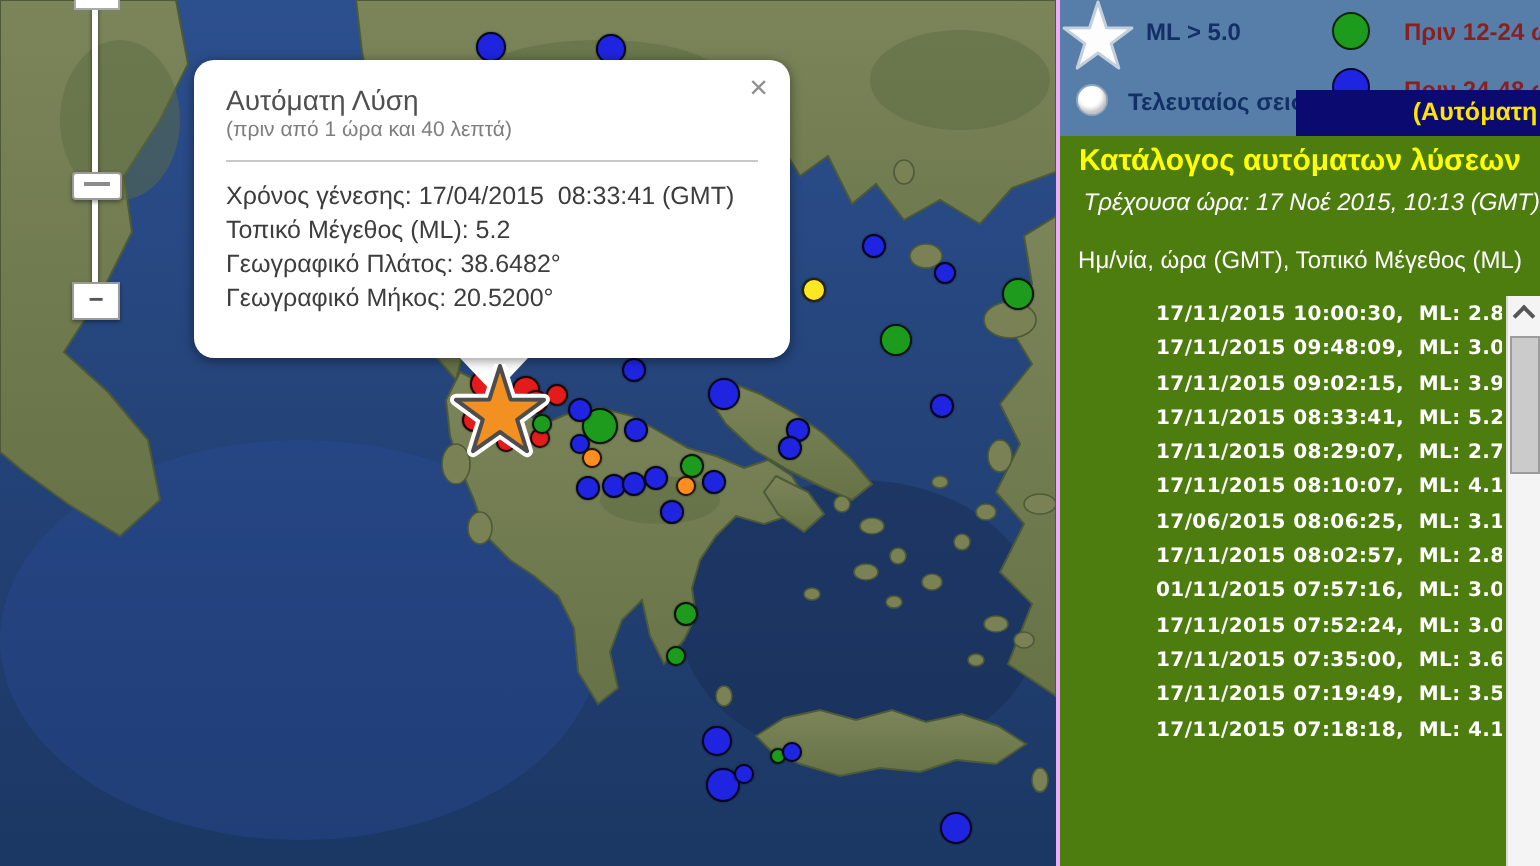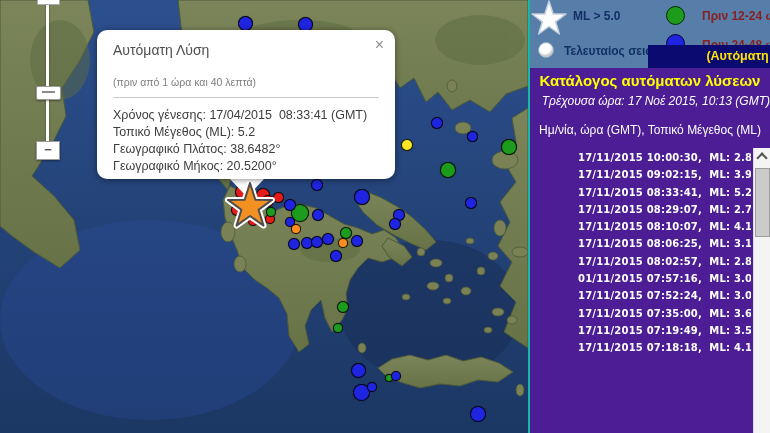--- a/index.html
+++ b/index.html
@@ -18,29 +18,29 @@
   .zoomctl .stub{position:absolute;left:4px;top:0;width:21px;height:4px;background:#fff;border:1px solid #a9a9a9;border-top:none;}
   .zoomctl .handle{position:absolute;left:3px;top:86px;width:23px;height:12px;background:#fff;border:1px solid #9a9a9a;border-radius:2px;box-shadow:0 1px 2px rgba(0,0,0,.4);}
   .zoomctl .handle i{display:block;width:13px;height:0;border-top:2px solid #8b8b8b;margin:4px auto 0;}
   .zoomctl .minus{position:absolute;left:3px;top:141px;width:22px;height:17px;background:#fff;border:1px solid #9a9a9a;box-shadow:0 1px 2px rgba(0,0,0,.4);
     color:#565656;font:bold 13px/15px "Liberation Sans",sans-serif;text-align:center;cursor:pointer;}
 
   
   .popup{position:absolute;left:97px;top:30px;width:298px;height:149px;background:#fff;border-radius:10px;
     box-shadow:0 1px 6px rgba(0,0,0,.45);z-index:10;box-sizing:border-box;padding:12px 16px 0 16px;}
   .popup .ttl{font-size:14px;color:#4f4f4f;}
-  .popup .sub{font-size:10.5px;color:#7e7e7e;margin-top:18px;}
+  .popup .sub{font-size:10.5px;color:#7e7e7e;margin-top:1px;}
   .popup hr{border:none;border-top:1px solid #c9c9c9;margin:9px 0 9px 0;}
   .popup .ln{font-size:12.5px;color:#3d3d3d;line-height:17px;white-space:pre;}
   .popup .close{position:absolute;right:11px;top:7px;font-size:16px;color:#8f8f8f;cursor:pointer;line-height:16px;}
   .tail{position:absolute;left:230px;top:179px;width:0;height:0;z-index:10;
     border-left:17px solid transparent;border-right:17px solid transparent;border-top:18px solid #fff;}
 
   
-  .sidebar{position:absolute;left:528px;top:0;width:242px;height:433px;background:#4c1d95;overflow:hidden;box-sizing:border-box;border-left:2px solid #14b8a6;}
+  .sidebar{position:absolute;left:528px;top:0;width:242px;height:433px;background:#4d7c0f;overflow:hidden;box-sizing:border-box;border-left:2px solid #f0abfc;}
   .legend{position:absolute;left:0;top:0;width:240px;height:68px;background:#567ea8;overflow:hidden;}
   .legend .lbl{position:absolute;white-space:nowrap;font-weight:bold;font-size:12px;}
   .legend .navytxt{color:#123065;}
   .legend .redtxt{color:#8a1f1f;}
   .legend .circ{position:absolute;border-radius:50%;box-sizing:border-box;}
   .legend .c-white{width:16px;height:16px;background:#fff;border:1px solid #8fa6bd;box-shadow:inset -1px -2px 2px rgba(0,0,0,.25);}
   .legend .c-green{width:19px;height:19px;background:#1d9b1d;border:1px solid #072807;}
   .legend .c-blue{width:19px;height:19px;background:#1f24e0;border:1px solid #05052e;}
   .legend .autopatch{position:absolute;left:118px;top:45px;width:122px;height:23px;background:#0a0a70;
     color:#ffe400;font-weight:bold;font-size:12.5px;text-align:center;line-height:22px;white-space:nowrap;padding-left:48px;}
@@ -212,25 +212,26 @@
       <span class="lbl redtxt" style="left:172px;top:38px;">Πριν 24-48 ώρες</span>
       <div class="autopatch">(Αυτόματη Λύση)</div>
     </div>
 
     <div class="cat-title">Κατάλογος αυτόματων λύσεων</div>
     <div class="cat-time">Τρέχουσα ώρα: 17 Νοέ 2015, 10:13 (GMT)</div>
     <div class="cat-cols">Ημ/νία, ώρα (GMT), Τοπικό Μέγεθος (ML)</div>
 
     <div class="list" id="catalog-list">
         <div class="row">17/11/2015 10:00:30,  ML: 2.8</div>
+        <div class="row">17/11/2015 09:48:09,  ML: 3.0</div>
         <div class="row">17/11/2015 09:02:15,  ML: 3.9</div>
         <div class="row">17/11/2015 08:33:41,  ML: 5.2</div>
         <div class="row">17/11/2015 08:29:07,  ML: 2.7</div>
         <div class="row">17/11/2015 08:10:07,  ML: 4.1</div>
-        <div class="row">17/11/2015 08:06:25,  ML: 3.1</div>
+        <div class="row">17/06/2015 08:06:25,  ML: 3.1</div>
         <div class="row">17/11/2015 08:02:57,  ML: 2.8</div>
         <div class="row">01/11/2015 07:57:16,  ML: 3.0</div>
         <div class="row">17/11/2015 07:52:24,  ML: 3.0</div>
         <div class="row">17/11/2015 07:35:00,  ML: 3.6</div>
         <div class="row">17/11/2015 07:19:49,  ML: 3.5</div>
         <div class="row">17/11/2015 07:18:18,  ML: 4.1</div>
       </div>
 
     <div class="sbar">
       <div class="up">

